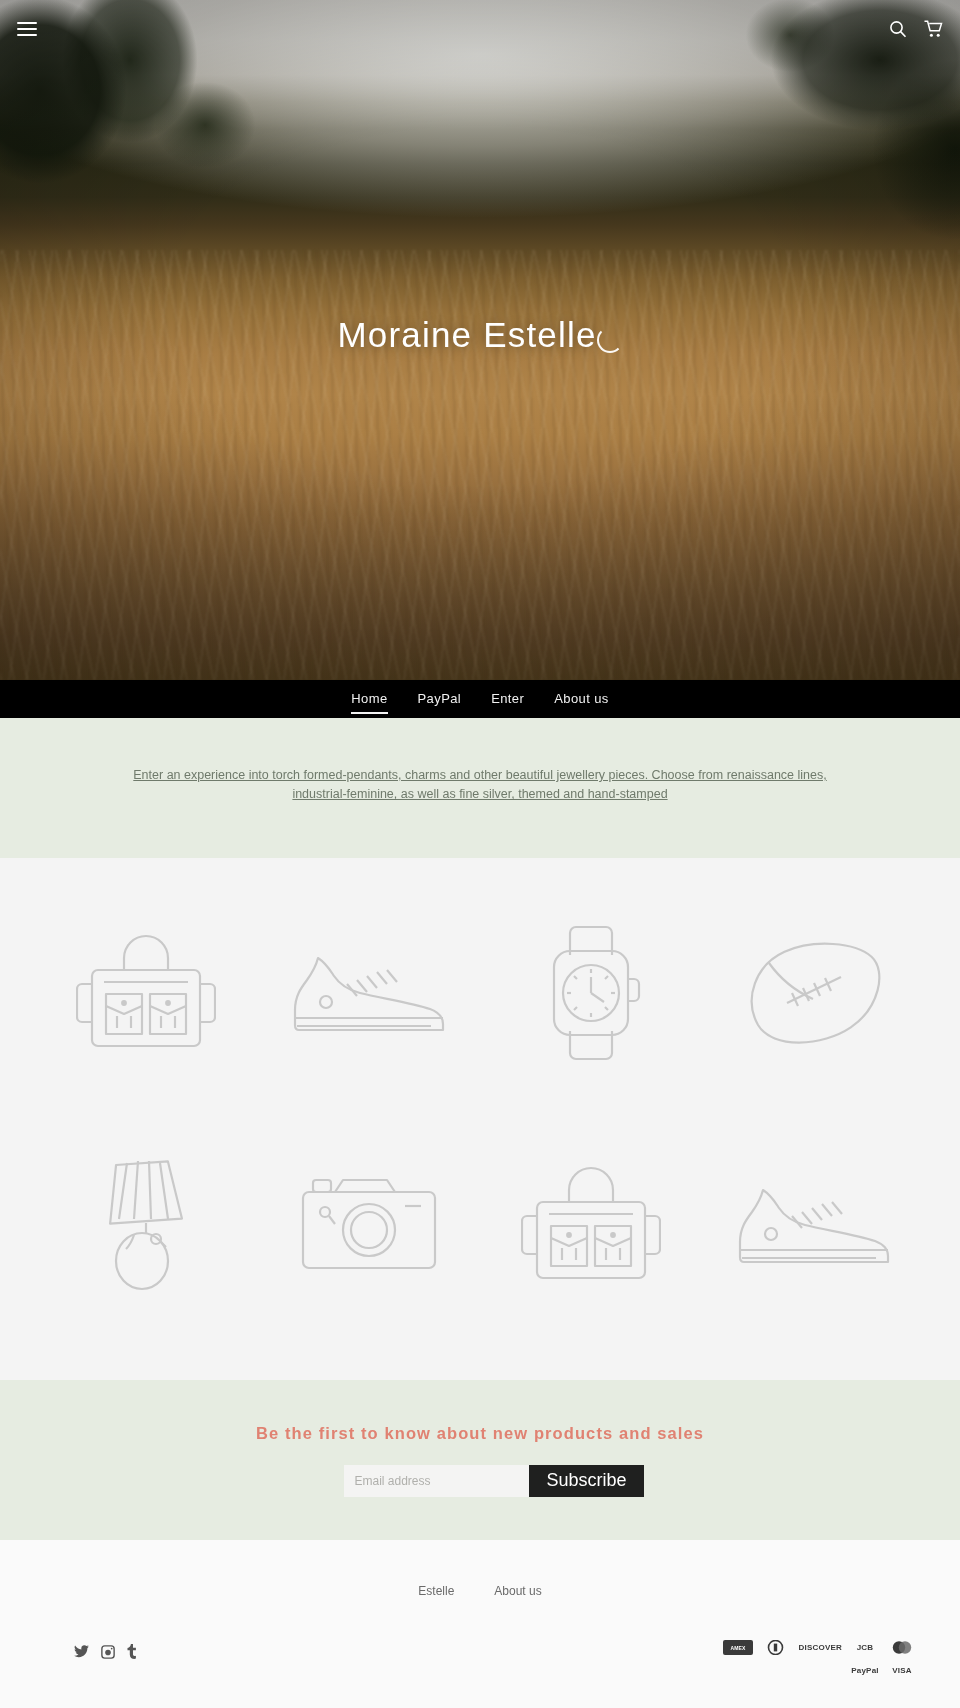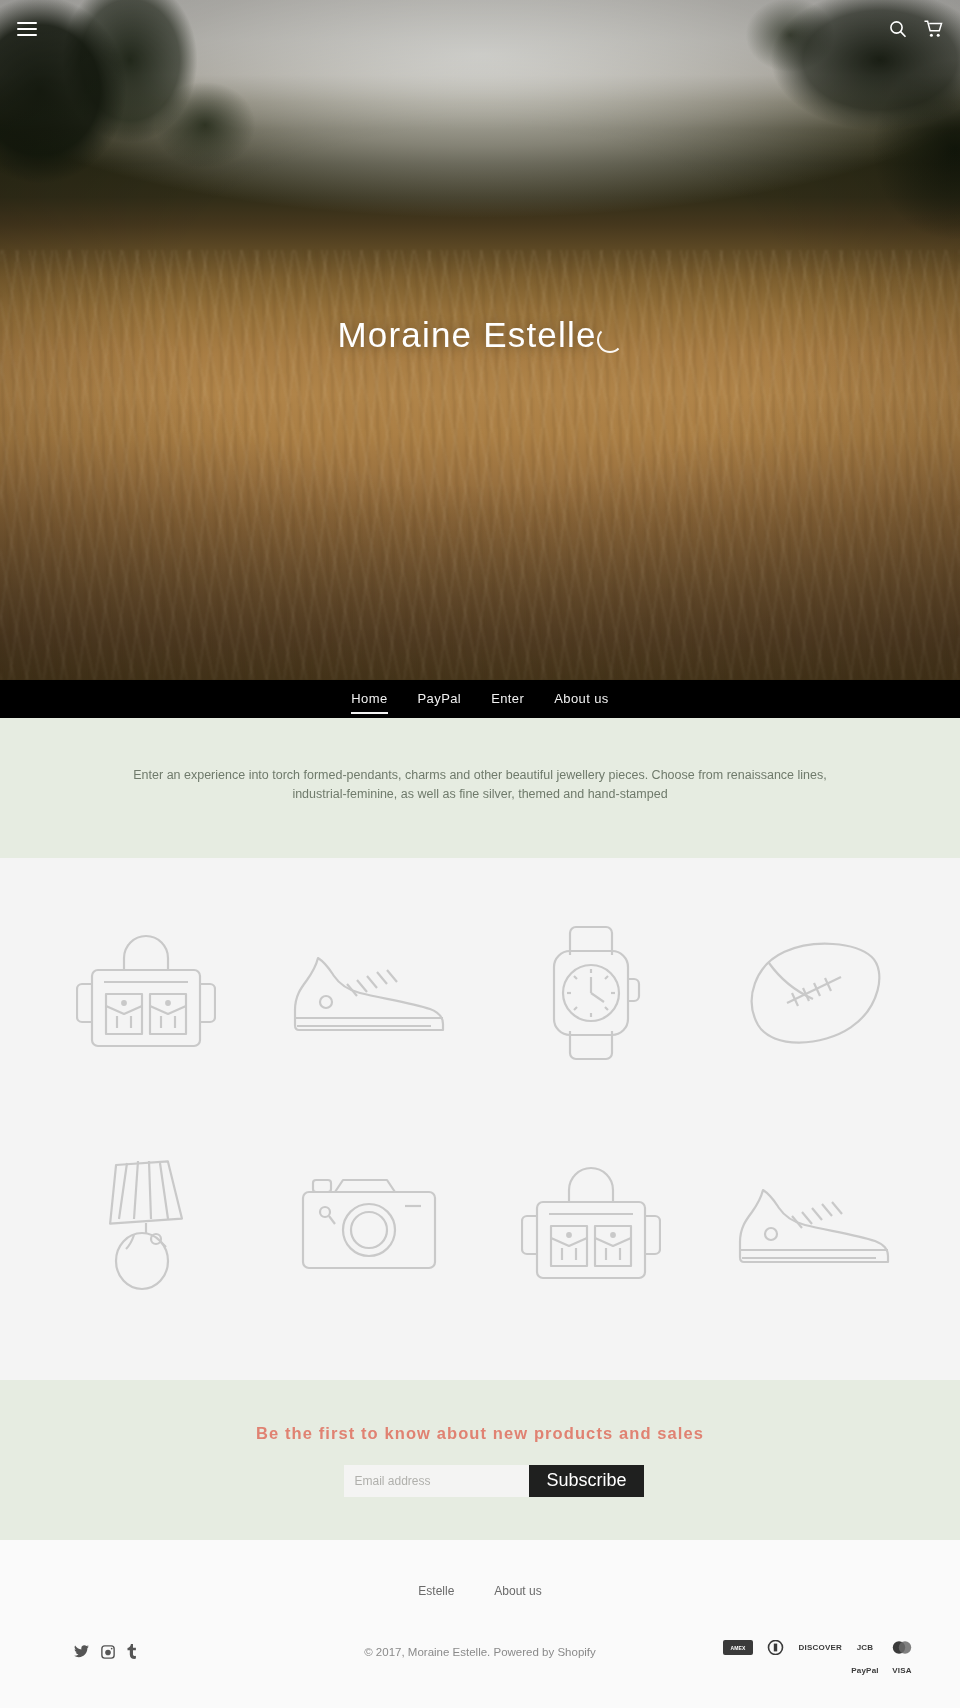--- a/index.html
+++ b/index.html
@@ -150,20 +150,21 @@
     background: #e6ece1;
     display: flex; align-items: flex-start; justify-content: center;
     padding-top: 48px;
   }
   .intro p {
     width: 700px;
     text-align: center;
     font-size: 12.5px;
     line-height: 1.55;
     color: #6f7a6b;
+    text-decoration: underline;
   }
 
   
   .grid-wrap {
     width: 960px;
     background: #f4f4f4;
     padding: 40px 0 60px;
   }
   .grid {
     width: 890px; margin: 0 auto;
@@ -448,21 +449,20 @@
           <circle cx="12.2" cy="4" r="1" fill="#555" stroke="none"></circle>
         </svg>
       </span>
       <span>
         <svg width="10" height="15" viewBox="0 0 10 15" fill="#555">
           <path d="M7.4 15c-2.6 0-4.6-1.3-4.6-4.5V6.2H.5V4.1C2.8 3.5 3.8 1.6 3.9 0h2.1v3.7h2.9v2.5H6v4c0 1.2.6 1.7 1.6 1.7.5 0 1-.1 1.3-.2v2.9c-.4.2-1.1.4-1.5.4z"></path>
         </svg>
       </span>
     </div>
 
-    <div class="copyright">© 2017, Moraine Estelle. Powered by Shopify</div>
 
     <div class="payments">
       <span class="pay">
         <svg width="30" height="15" viewBox="0 0 30 15">
             <rect width="30" height="15" rx="2" fill="#3a3a3a"></rect>
             <text x="15" y="10" font-size="5" fill="#fff" text-anchor="middle" font-family="Liberation Sans">AMEX</text>
           </svg>
       </span>
       <span class="pay">
         <svg width="17" height="15" viewBox="0 0 17 15">

